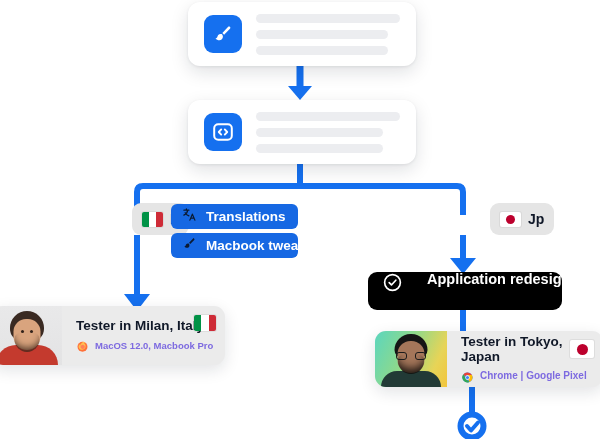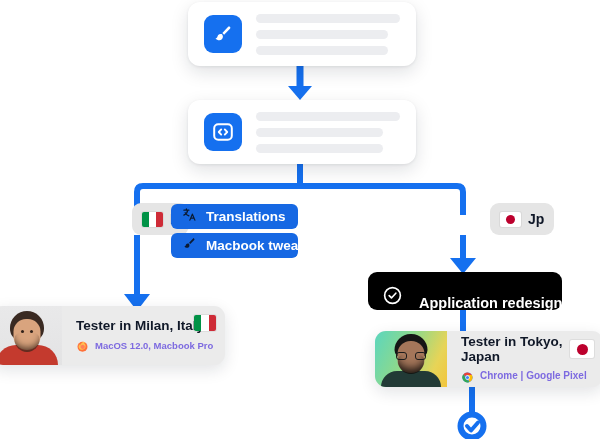--- a/index.html
+++ b/index.html
@@ -57,21 +57,21 @@
     box-sizing:border-box;
   }
   #tag-0{top:204px;}
   #tag-1{top:233px;}
   #tag-2{top:262px;}
   .tag-label{color:#ffffff;font-size:13.5px;font-weight:bold;line-height:1;white-space:nowrap;}
 
   
   #pill-redesign{
     position:absolute;left:368px;top:272px;width:194px;height:38px;
-    background:#000000;border-radius:9px;display:flex;align-items:flex-end;gap:16px;
+    background:#000000;border-radius:9px;display:flex;align-items:flex-start;gap:24px;
     padding:0 14px;box-sizing:border-box;
   }
   #pill-redesign .pill-label{color:#ffffff;font-size:14.5px;font-weight:bold;line-height:1;white-space:nowrap;}
 
   
   .tester-card{
     position:absolute;background:#EBEBEB;border-radius:11px;overflow:hidden;
     display:flex;align-items:stretch;
     box-shadow:0 5px 16px rgba(16,24,40,.12);
   }

